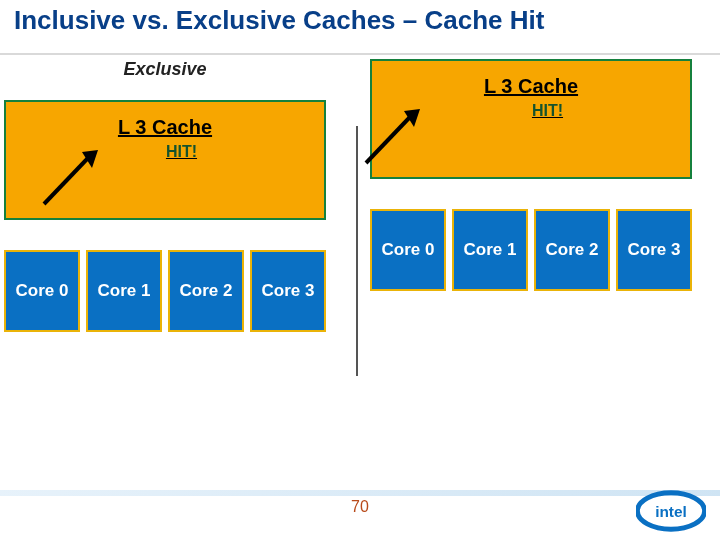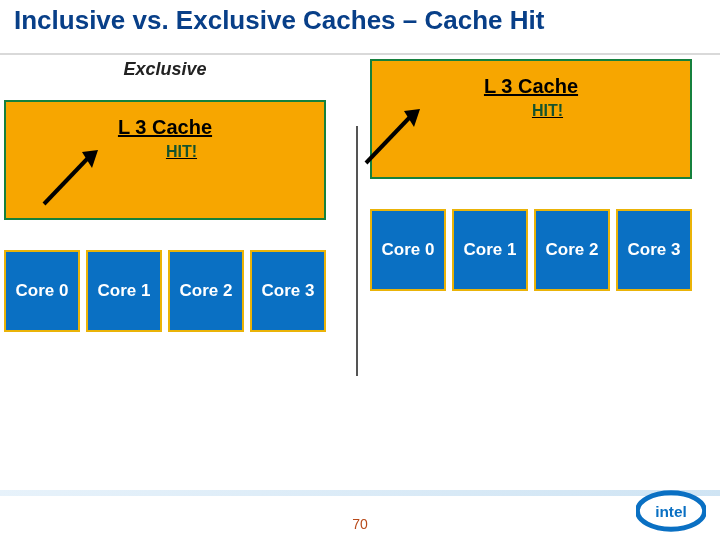--- a/index.html
+++ b/index.html
@@ -87,23 +87,23 @@
     position: absolute;
     left: 356px;
     top: 126px;
     width: 2px;
     height: 250px;
     background: #555;
   }
   .pagenum {
     position: absolute;
     left: 50%;
-    bottom: 8px;
+    bottom: 24px;
     transform: translateX(-50%);
-    font-size: 14px;
+    font-size: 16px;
     color: #b84a1a;
   }
   .logo {
     position: absolute;
     right: 14px;
     bottom: 8px;
     width: 70px;
     height: 42px;
   }
   .footer-bar {

